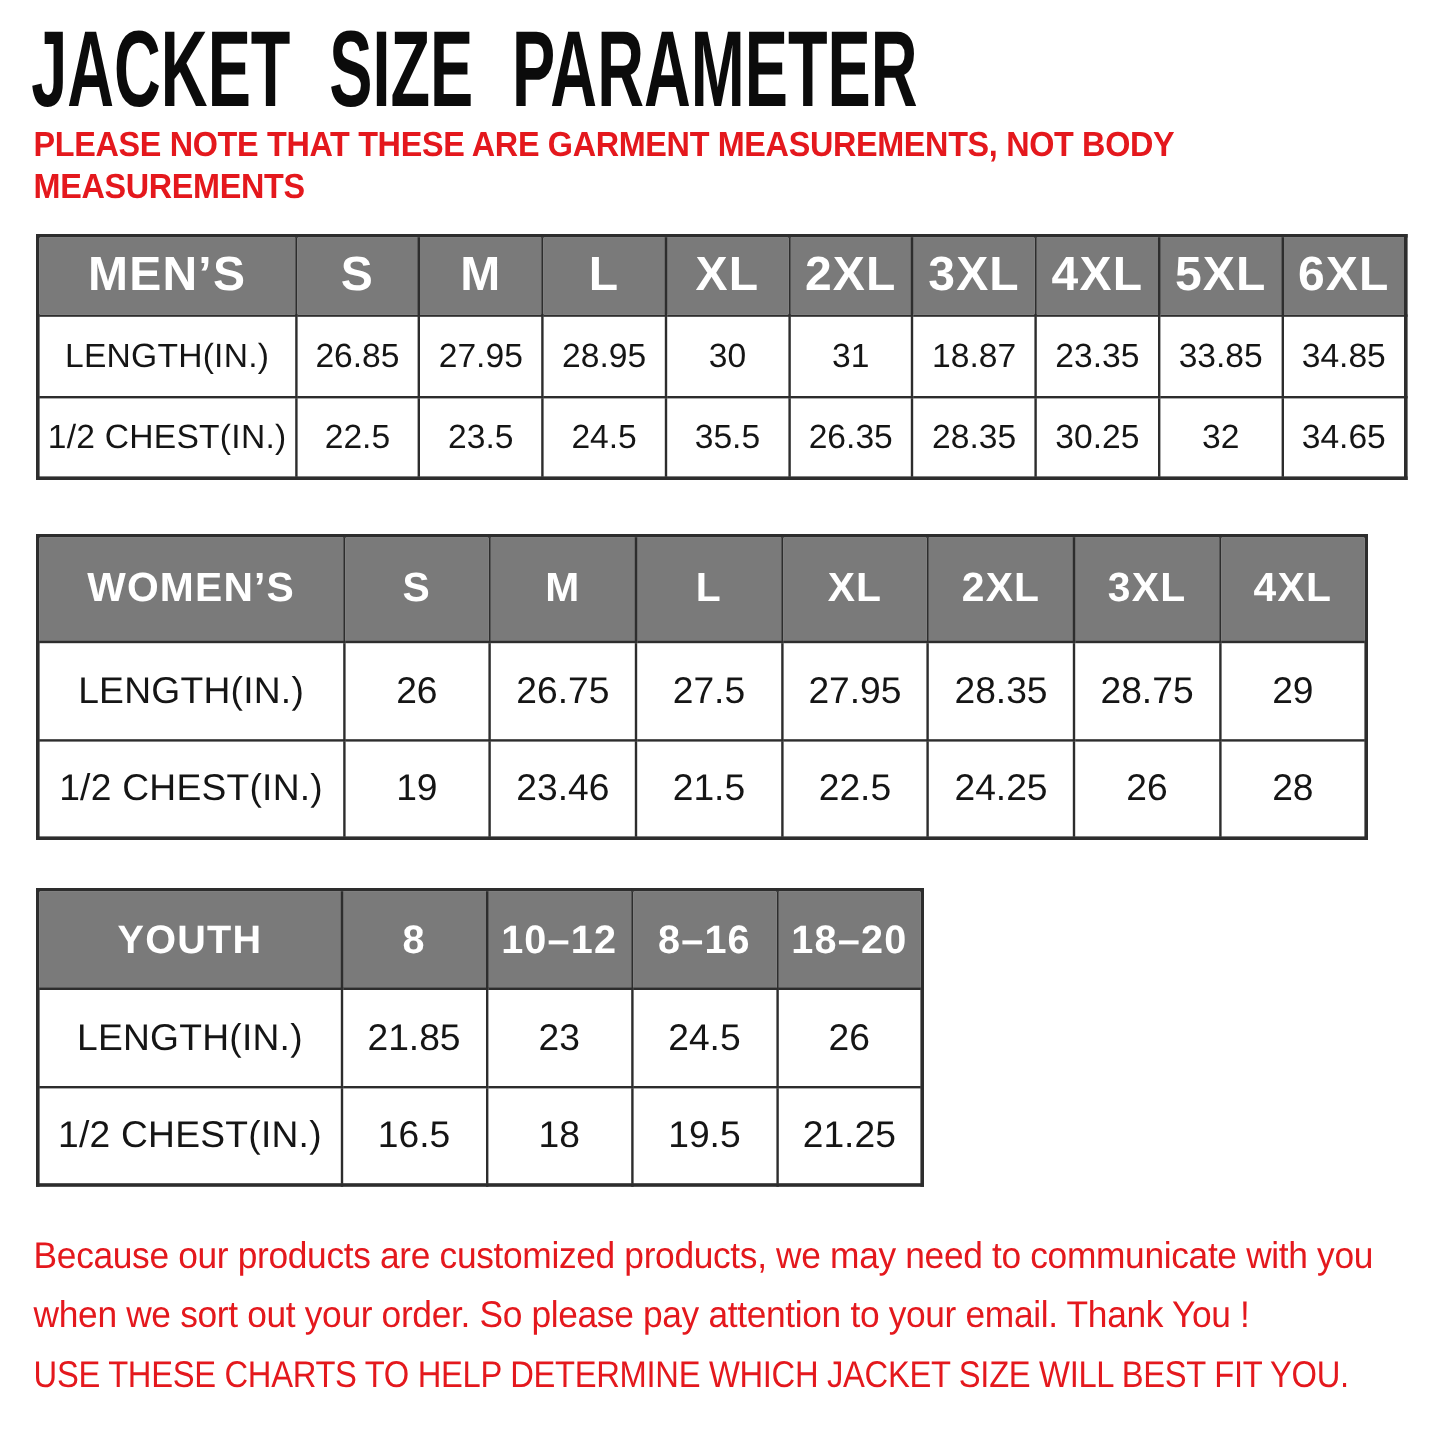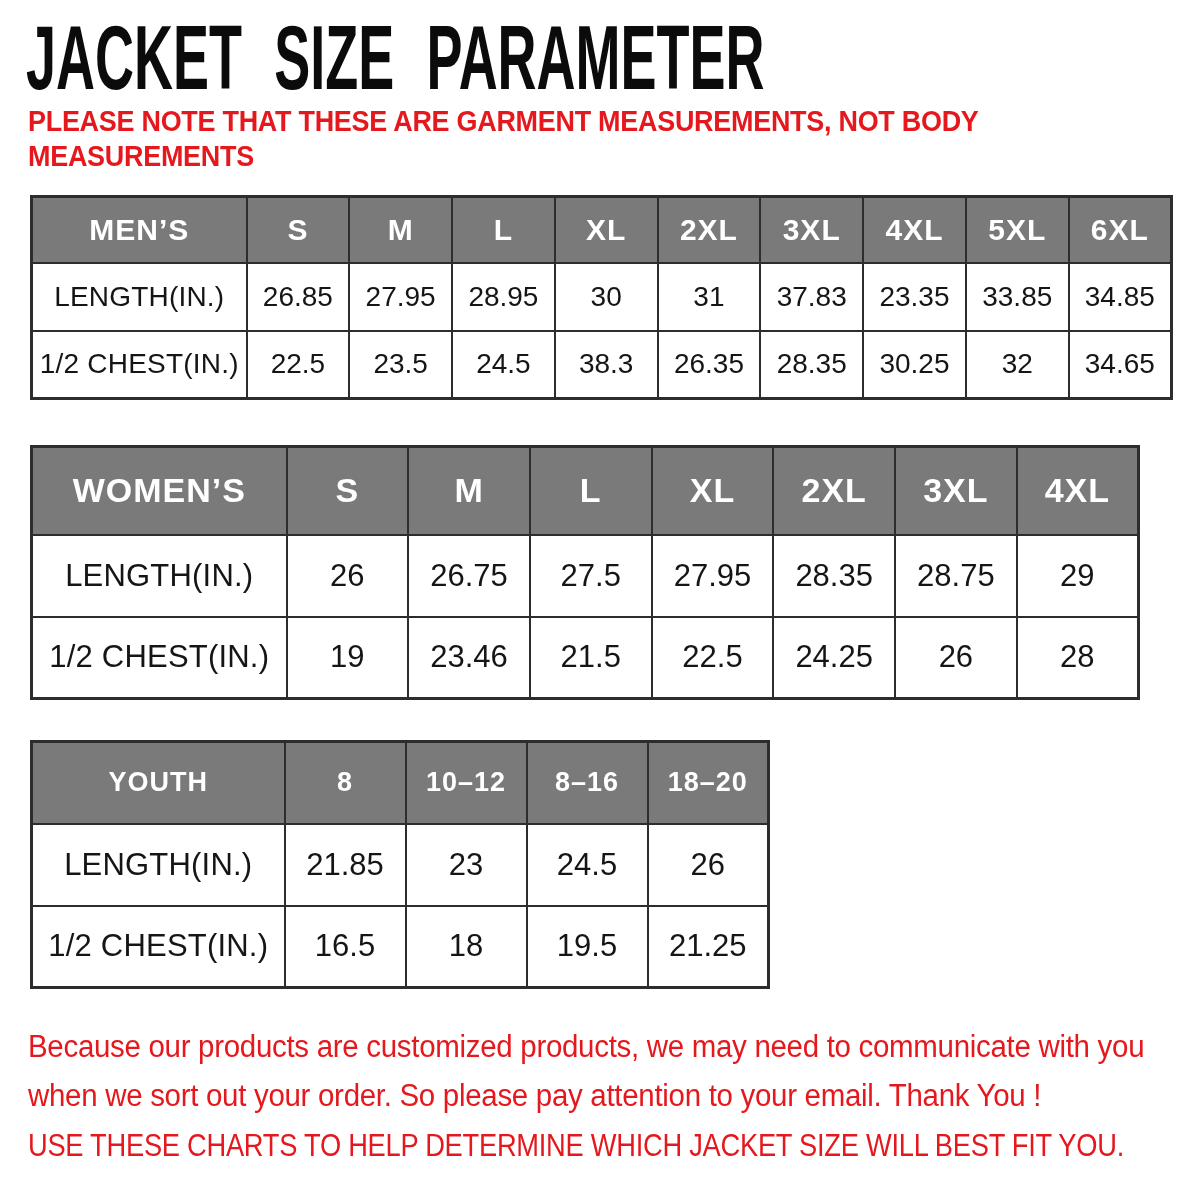--- a/index.html
+++ b/index.html
@@ -37,29 +37,29 @@
     border:2px solid var(--border);
     text-align:center;vertical-align:middle;padding:0;
     overflow:hidden;white-space:nowrap;
   }
   table.size-table th{
     background:var(--gray);color:#ffffff;font-weight:bold;letter-spacing:1px;
   }
   table.size-table td{color:#151515;}
   table.size-table td.row-label{letter-spacing:0.2px;}
   table.mens{top:195px;width:1143px;font-size:28px;}
-  table.mens th{height:66px;font-size:30px;}
+  table.mens th{height:66px;font-size:40px;}
   table.mens td{height:68px;}
   table.mens col.first{width:215px;}
   table.womens{top:445px;width:1110px;font-size:31px;}
   table.womens th{height:88px;font-size:34px;}
   table.womens td{height:82px;}
   table.womens col.first{width:255px;}
   table.youth{top:740px;width:740px;font-size:31px;}
-  table.youth th{height:82px;font-size:27px;}
+  table.youth th{height:82px;font-size:33px;}
   table.youth td{height:82px;}
   table.youth col.first{width:253px;}
   .footer-para{
     position:absolute;left:28px;top:1022px;
     color:var(--red);font-size:31px;line-height:49px;
     white-space:nowrap;letter-spacing:-0.3px;
     transform:scaleX(0.95);transform-origin:0 0;
   }
   .footer-charts{
     position:absolute;left:28px;top:1126px;
@@ -106,31 +106,31 @@
       </tr>
     </thead>
     <tbody>
       <tr>
         <td class="row-label">LENGTH(IN.)</td>
         <td>26.85</td>
         <td>27.95</td>
         <td>28.95</td>
         <td>30</td>
         <td>31</td>
-        <td>37.83</td>
+        <td>18.87</td>
         <td>23.35</td>
         <td>33.85</td>
         <td>34.85</td>
       </tr>
       <tr>
         <td class="row-label">1/2 CHEST(IN.)</td>
         <td>22.5</td>
         <td>23.5</td>
         <td>24.5</td>
-        <td>38.3</td>
+        <td>35.5</td>
         <td>26.35</td>
         <td>28.35</td>
         <td>30.25</td>
         <td>32</td>
         <td>34.65</td>
       </tr>
     </tbody>
   </table>
 
 <table class="size-table womens">

